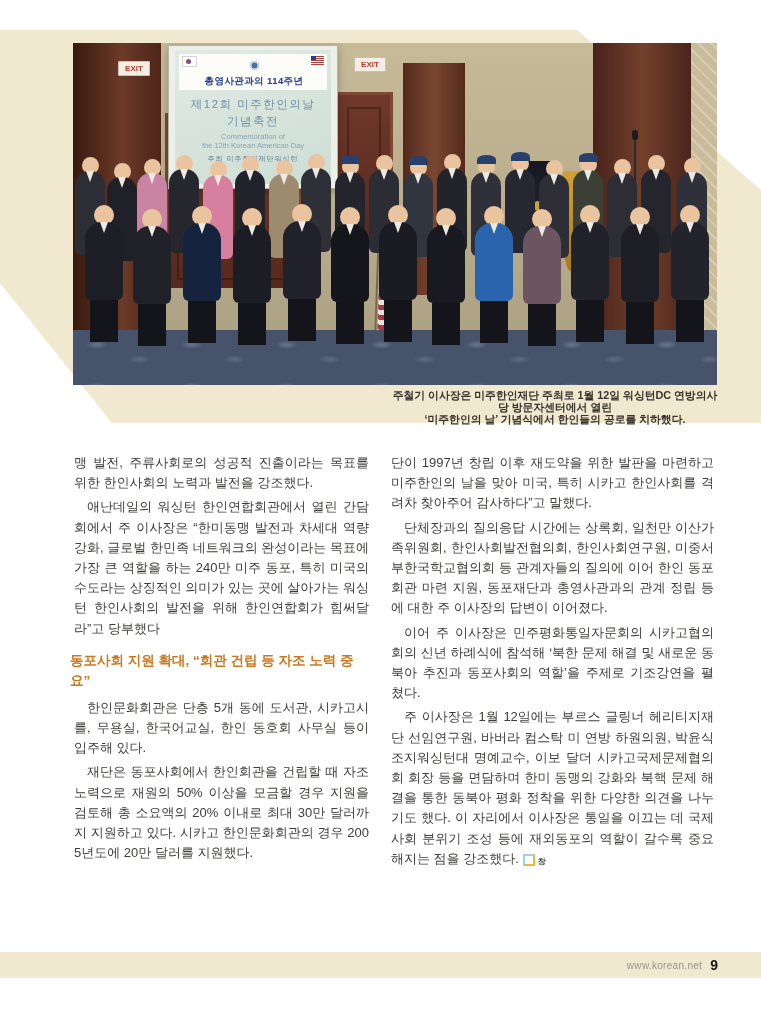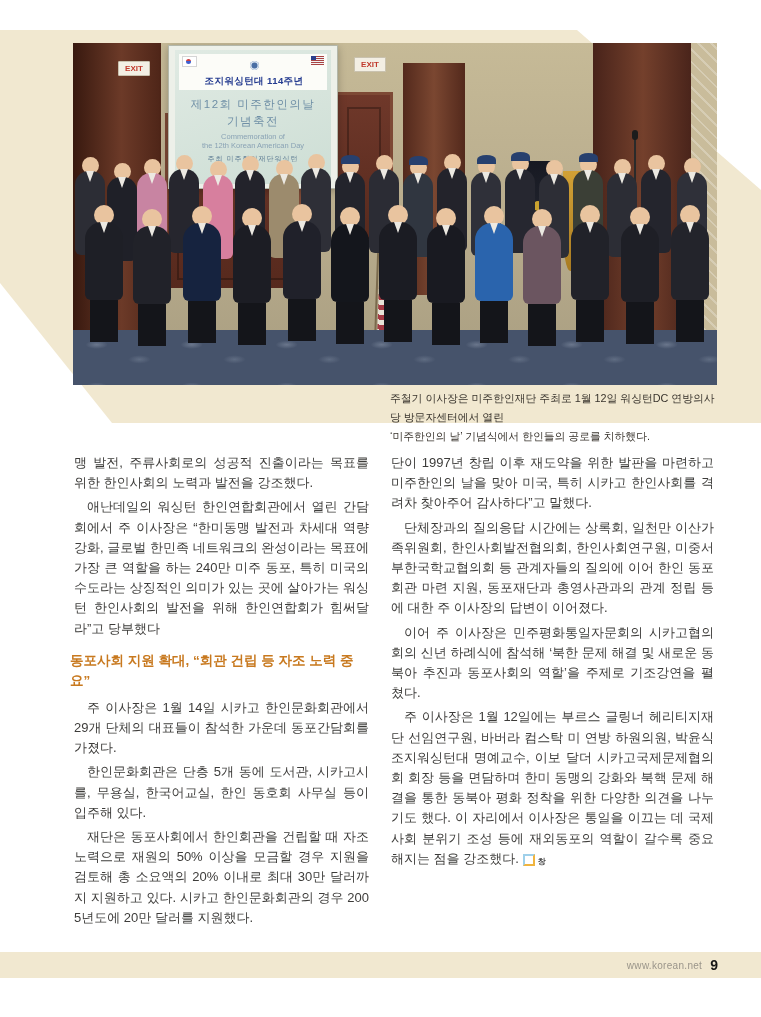--- a/index.html
+++ b/index.html
@@ -72,22 +72,22 @@
 
   .person{position:absolute;}
   .p-head{border-radius:50%;background:#e9c49f;margin:0 auto;position:relative;}
   .p-hat{position:absolute;left:-1px;top:-3px;right:-1px;height:55%;border-radius:50% 50% 0 0;background:#27406e;}
   .p-torso{margin:-3px auto 0;position:relative;}
   .p-shirt{position:absolute;left:50%;top:0;width:8px;height:11px;transform:translateX(-50%);
       background:#ece9e2;clip-path:polygon(0 0,100% 0,50% 100%);}
   .p-legs{margin:0 auto;background:#14151a;}
 
   
-  .caption{position:absolute;left:390px;top:389px;width:330px;font-size:10.8px;line-height:19px;
-      color:#38332c;font-weight:normal;}
+  .caption{position:absolute;left:390px;top:389px;width:330px;font-size:10.8px;line-height:12px;
+      color:#38332c;font-weight:bold;text-align:center;}
 
   
   .columns{position:absolute;left:70px;top:449px;display:flex;gap:14px;}
   .col-left{width:303px;}
   .col-right{width:331px;}
   .columns p{margin:4px;font-size:13px;line-height:20.2px;text-align:justify;color:#3d3c3a;
       word-break:break-all;text-indent:1em;}
   .columns p.noindent{text-indent:0;}
   .subhead{margin:12px 0 7px;font-size:13.5px;line-height:20px;color:#c8791f;font-weight:bold;}
   .endmark{display:inline-block;width:12px;height:12px;margin-left:4px;vertical-align:-1px;
@@ -117,21 +117,21 @@
 
   <div class="exit exit1">EXIT</div>
   <div class="exit exit2">EXIT</div>
 
   <div class="screen">
     <div class="slide">
       <div class="slide-head">
         <span class="flag-kr"></span>
         <span class="slide-head-center">
           <span class="emblem"></span>
-          <div class="slide-title">조지워싱턴대 114주년</div>
+          <div class="slide-title">총영사관과의 114주년</div>
         </span>
         <span class="flag-us"></span>
       </div>
       <div class="s-big">제12회 미주한인의날</div>
       <div class="s-big2">기념축전</div>
       <div class="s-en">Commemoration of</div>
       <div class="s-en2">the 12th Korean American Day</div>
       <div class="s-host">주최 미주한인재단워싱턴</div>
     </div>
   </div>
@@ -366,21 +366,20 @@
 <div class="caption">
   <div>주철기 이사장은 미주한인재단 주최로 1월 12일 워싱턴DC 연방의사당 방문자센터에서 열린</div>
   <div>‘미주한인의 날’ 기념식에서 한인들의 공로를 치하했다.</div>
 </div>
 
 <div class="columns">
   <div class="col-left">
     <p class="noindent">맹 발전, 주류사회로의 성공적 진출이라는 목표를 위한 한인사회의 노력과 발전을 강조했다.</p>
     <p>애난데일의 워싱턴 한인연합회관에서 열린 간담회에서 주 이사장은 “한미동맹 발전과 차세대 역량 강화, 글로벌 한민족 네트워크의 완성이라는 목표에 가장 큰 역할을 하는 240만 미주 동포, 특히 미국의 수도라는 상징적인 의미가 있는 곳에 살아가는 워싱턴 한인사회의 발전을 위해 한인연합회가 힘써달라”고 당부했다</p>
     <div class="subhead">동포사회 지원 확대, “회관 건립 등 자조 노력 중요”</div>
-    <p>주 이사장은 1월 14일 시카고 한인문화회관에서 29개 단체의 대표들이 참석한 가운데 동포간담회를 가졌다.</p>
     <p>한인문화회관은 단층 5개 동에 도서관, 시카고시를, 무용실, 한국어교실, 한인 동호회 사무실 등이 입주해 있다.</p>
     <p>재단은 동포사회에서 한인회관을 건립할 때 자조노력으로 재원의 50% 이상을 모금할 경우 지원을 검토해 총 소요액의 20% 이내로 최대 30만 달러까지 지원하고 있다. 시카고 한인문화회관의 경우 2005년도에 20만 달러를 지원했다.</p>
 
   </div>
   <div class="col-right">
     <p class="noindent">단이 1997년 창립 이후 재도약을 위한 발판을 마련하고 미주한인의 날을 맞아 미국, 특히 시카고 한인사회를 격려차 찾아주어 감사하다”고 말했다.</p>
     <p>단체장과의 질의응답 시간에는 상록회, 일천만 이산가족위원회, 한인사회발전협의회, 한인사회연구원, 미중서부한국학교협의회 등 관계자들의 질의에 이어 한인 동포회관 마련 지원, 동포재단과 총영사관과의 관계 정립 등에 대한 주 이사장의 답변이 이어졌다.</p>
     <p>이어 주 이사장은 민주평화통일자문회의 시카고협의회의 신년 하례식에 참석해 ‘북한 문제 해결 및 새로운 동북아 추진과 동포사회의 역할’을 주제로 기조강연을 펼쳤다.</p>
     <p><span>주 이사장은 1월 12일에는 부르스 글링너 헤리티지재단 선임연구원, 바버라 컴스탁 미 연방 하원의원, 박윤식 조지워싱턴대 명예교수, 이보 달더 시카고국제문제협의회 회장 등을 면담하며 한미 동맹의 강화와 북핵 문제 해결을 통한 동북아 평화 정착을 위한 다양한 의견을 나누기도 했다. 이 자리에서 이사장은 통일을 이끄는 데 국제사회 분위기 조성 등에 재외동포의 역할이 갈수록 중요해지는 점을 강조했다.</span><span class="endmark">창</span></p>
   </div>

